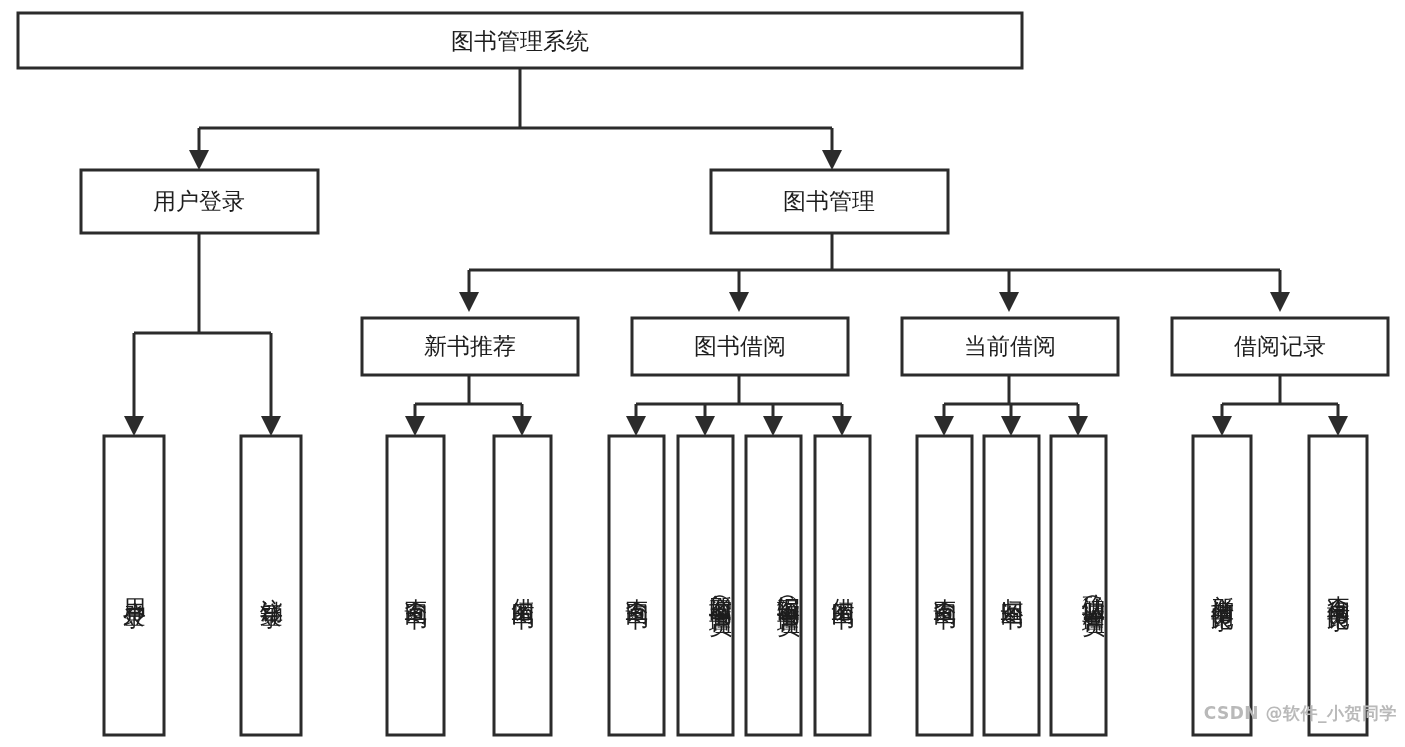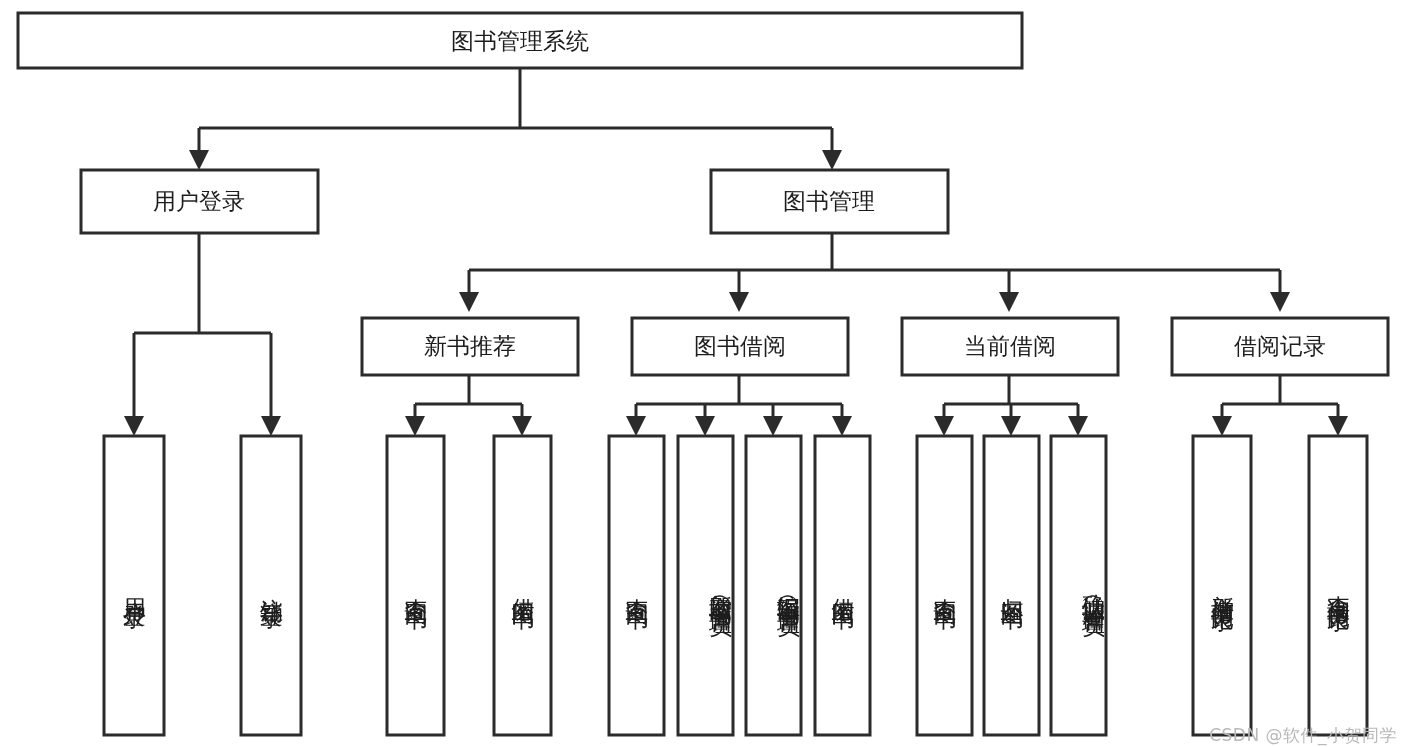--- a/index.html
+++ b/index.html
@@ -63,26 +63,27 @@
     font-size: 23px;
     line-height: 1.12;
     letter-spacing: 3px;
     color: #1d1d1d;
     white-space: nowrap;
     pointer-events: none;
   }
   .watermark {
     position: absolute;
     right: 8px;
-    bottom: 0;
+    bottom: 22px;
     font-family: "DejaVu Sans", "Liberation Sans", sans-serif;
     font-size: 17px;
     color: #b9b9b9;
     letter-spacing: 0.5px;
     white-space: nowrap;
+    font-weight: bold;
   }
 </style>
 </head>
 <body>
 
 <div id="diagram-root">
 
   <svg id="flowchart" viewBox="0 0 1405 747">
 
     <g>

